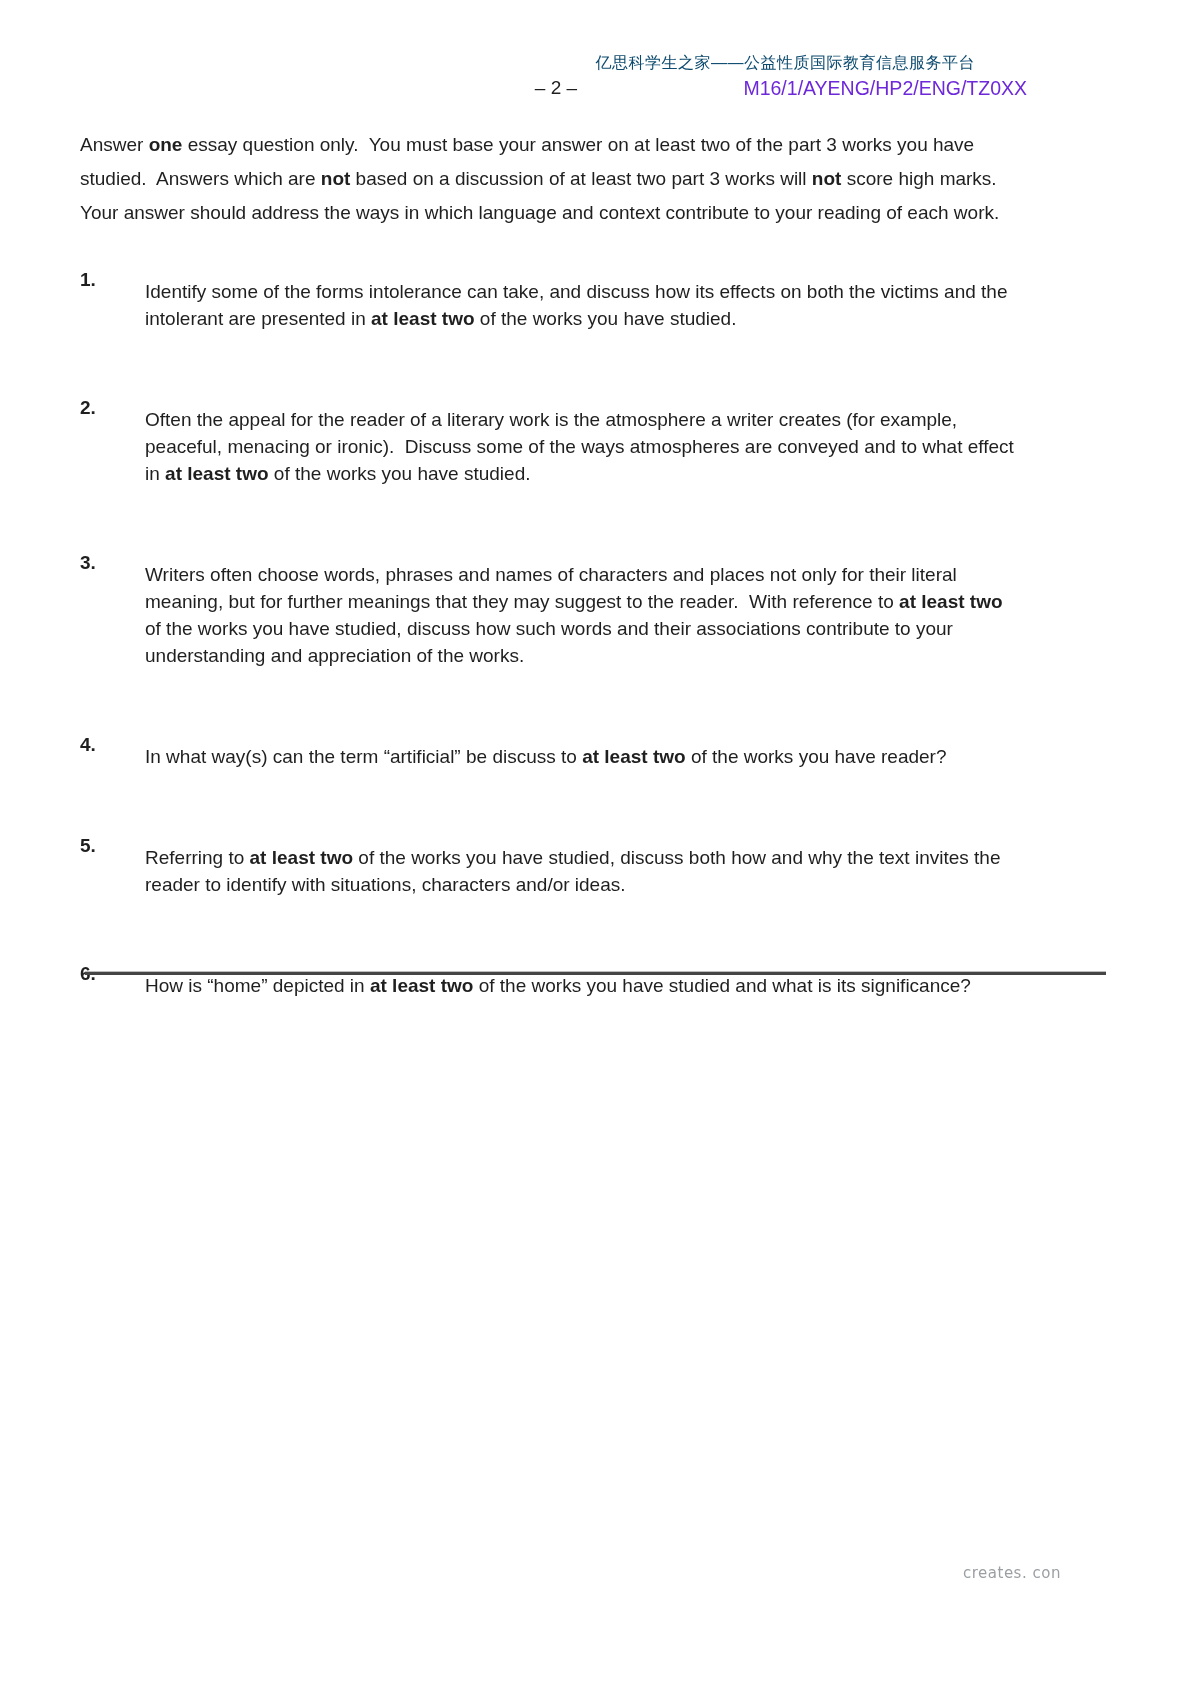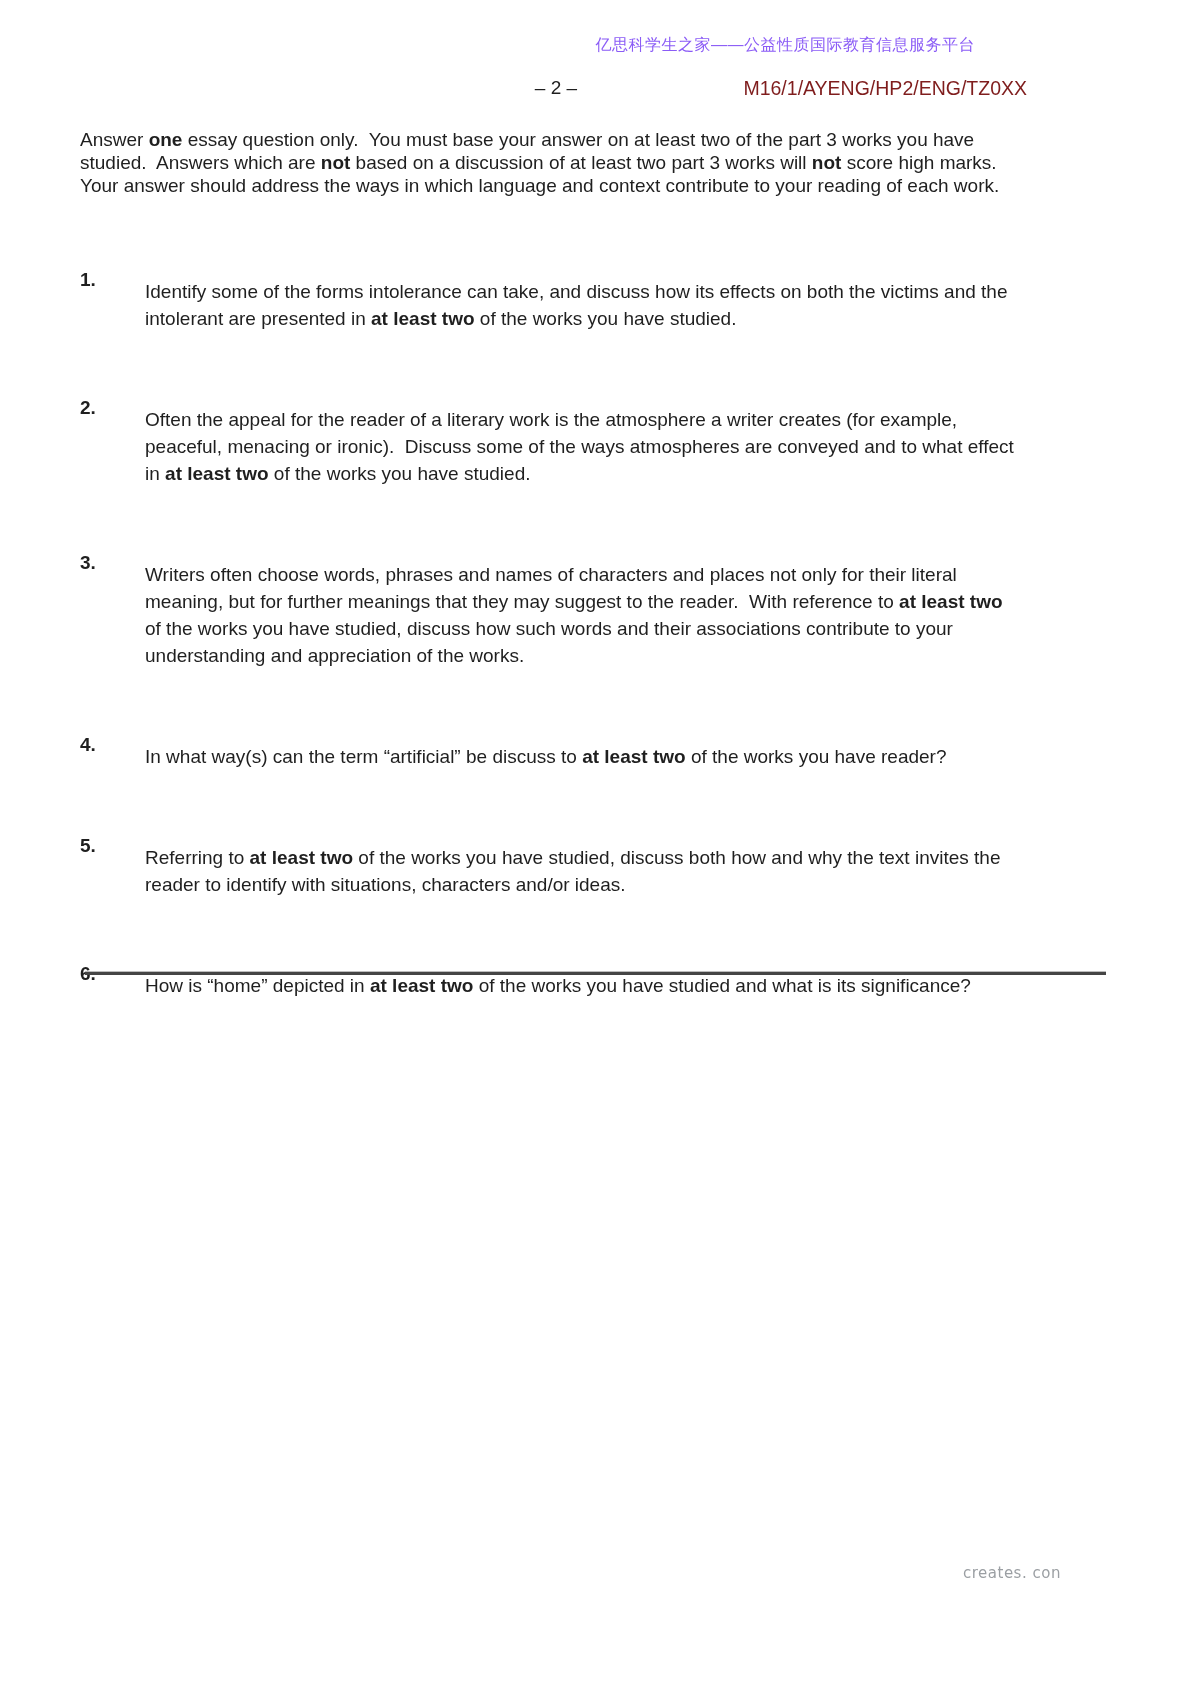--- a/index.html
+++ b/index.html
@@ -11,54 +11,54 @@
     position: relative;
     width: 1191px;
     height: 1684px;
     background: #ffffff;
     font-family: "Liberation Sans", sans-serif;
     color: #1f1f1f;
     overflow: hidden;
   }
   .watermark-top {
     position: absolute;
-    top: 36px;
+    top: 54px;
     right: 216px;
     font-size: 16px;
     line-height: 18px;
-    color: #8b5cf6;
+    color: #0c4a6e;
     letter-spacing: 0.5px;
     white-space: nowrap;
   }
   .page-number {
     position: absolute;
     top: 76px;
     left: 0;
     width: 1112px;
     text-align: center;
     font-size: 19px;
     line-height: 24px;
     color: #1f1f1f;
   }
   .paper-code {
     position: absolute;
     top: 76px;
     right: 164px;
     font-size: 19.5px;
     line-height: 24px;
-    color: #7f1d1d;
+    color: #6d28d9;
     white-space: nowrap;
   }
   .instructions {
     position: absolute;
     top: 128px;
     left: 80px;
     width: 952px;
     font-size: 19px;
-    line-height: 23px;
+    line-height: 34px;
     white-space: pre-wrap;
     margin: 0;
   }
   .questions {
     position: absolute;
     top: 266px;
     left: 80px;
     width: 952px;
   }
   .question {

